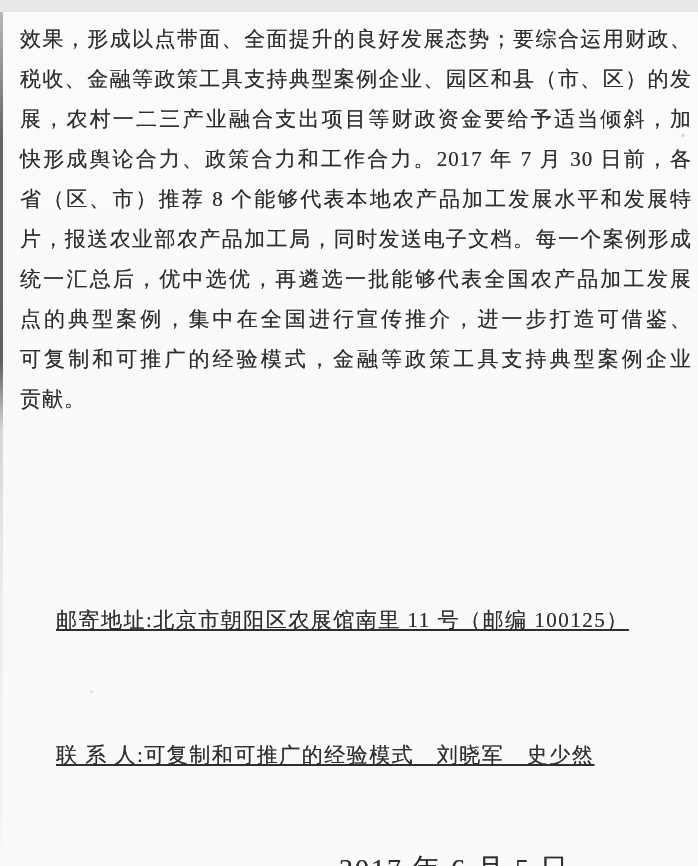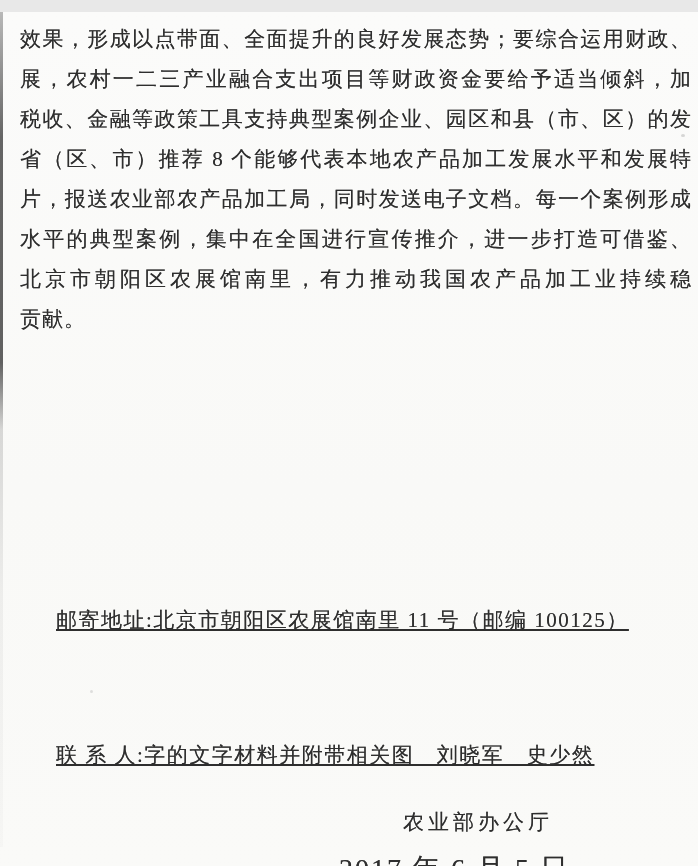--- a/index.html
+++ b/index.html
@@ -98,32 +98,33 @@
 
 <div class="page">
 
   <div class="scan-edge"></div>
   <div class="speck s1"></div>
   <div class="speck s2"></div>
   <div class="speck s3"></div>
 
   <div class="body-text">
     <div class="body-line">效果，形成以点带面、全面提升的良好发展态势；要综合运用财政、</div>
+    <div class="body-line">税收、金融等政策工具支持典型案例企业、园区和县（市、区）的发</div>
     <div class="body-line">展，农村一二三产业融合支出项目等财政资金要给予适当倾斜，加</div>
-    <div class="body-line">税收、金融等政策工具支持典型案例企业、园区和县（市、区）的发</div>
+    <div class="body-line">快形成舆论合力、政策合力和工作合力。2017 年 7 月 30 日前，各</div>
     <div class="body-line">省（区、市）推荐 8 个能够代表本地农产品加工发展水平和发展特</div>
     <div class="body-line">片，报送农业部农产品加工局，同时发送电子文档。每一个案例形成</div>
-    <div class="body-line">水平的典型案例，集中在全国进行宣传推介，进一步打造可借鉴、</div>
-    <div class="body-line">北京市朝阳区农展馆南里，有力推动我国农产品加工业持续稳</div>
+    <div class="body-line">统一汇总后，优中选优，再遴选一批能够代表全国农产品加工发展</div>
+    <div class="body-line">点的典型案例，集中在全国进行宣传推介，进一步打造可借鉴、</div>
+    <div class="body-line">可复制和可推广的经验模式，金融等政策工具支持典型案例企业</div>
     <div class="body-line last">贡献。</div>
   </div>
 
   <div class="contact-block">
     <div class="contact-line">邮寄地址:北京市朝阳区农展馆南里 11 号（邮编 100125）</div>
-    <div class="contact-line">联 系 人:字的文字材料并附带相关图　刘晓军　史少然</div>
+    <div class="contact-line">联 系 人:可复制和可推广的经验模式　刘晓军　史少然</div>
     <div class="contact-line">联系电话:010-59192717,59192713</div>
     
   </div>
 
-  <div class="sig-org">农业部办公厅</div>
   <div class="sig-date">2017 年 6 月 5 日</div>
 
 </div>
 
 </body></html>

